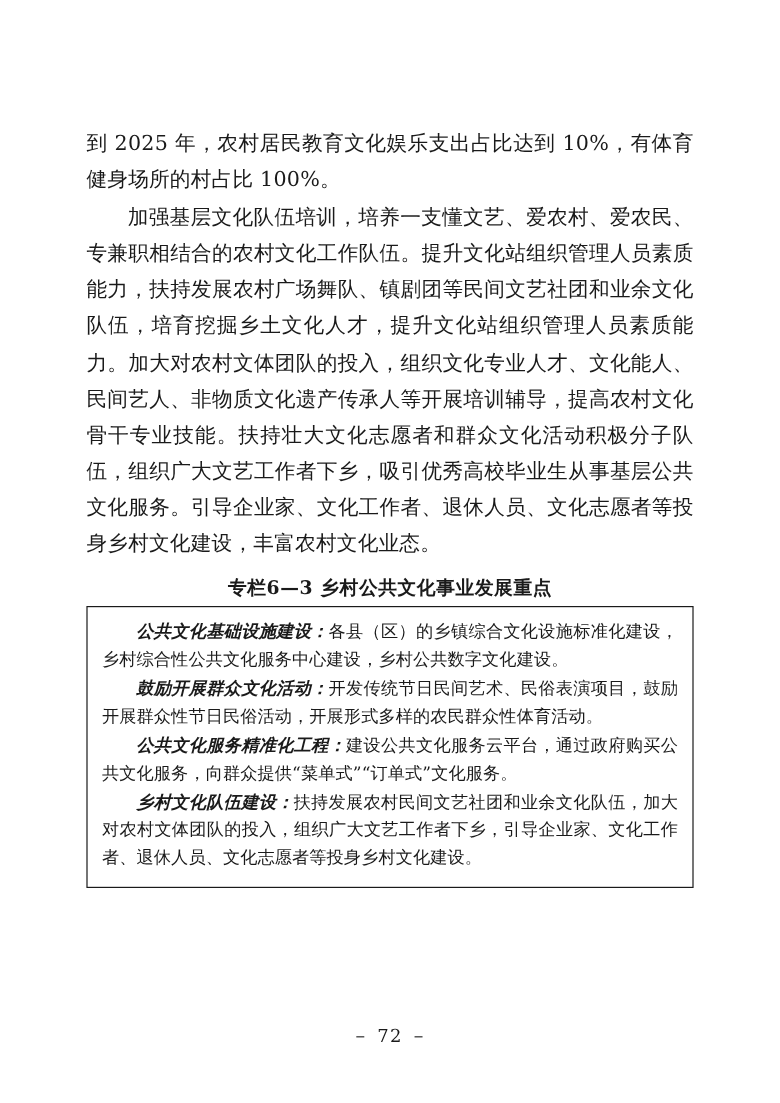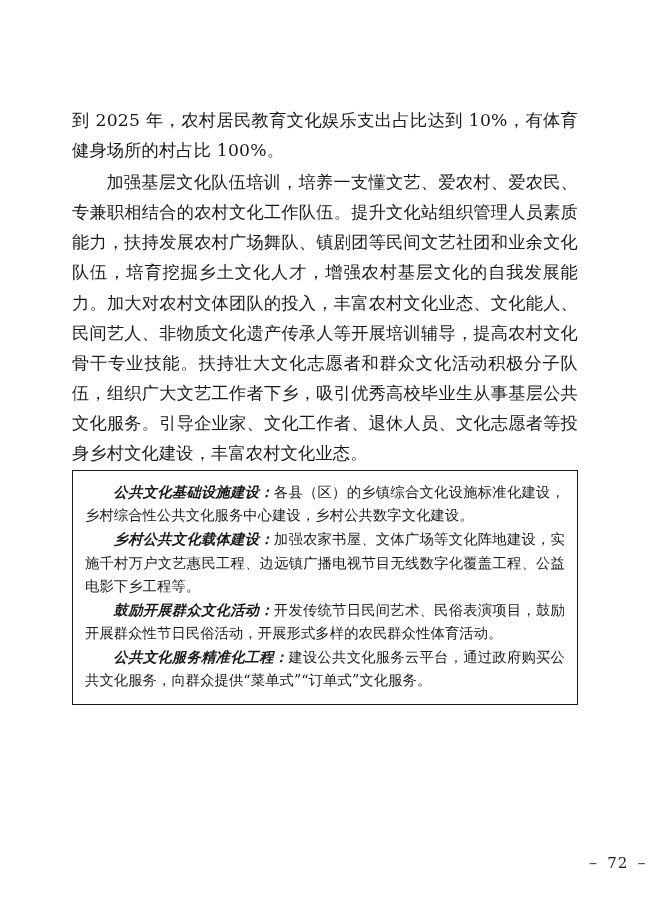--- a/index.html
+++ b/index.html
@@ -67,52 +67,53 @@
   }
   .box-item b {
     font-weight: bold;
     font-style: italic;
   }
   .footer {
     position: absolute;
     left: 0;
     bottom: 46px;
     width: 650px;
-    text-align: right;
+    text-align: center;
     font-size: 15px;
     letter-spacing: 1px;
   }
   .footer-inner {
     display: inline-block;
     padding-left: 0px;
   }
 </style>
 </head>
 <body>
 
 <div class="page">
 
   <p class="para">到 2025 年，农村居民教育文化娱乐支出占比达到 10%，有体育健身场所的村占比 100%。</p>
 
 
-  <p class="para para-indent">加强基层文化队伍培训，培养一支懂文艺、爱农村、爱农民、专兼职相结合的农村文化工作队伍。提升文化站组织管理人员素质能力，扶持发展农村广场舞队、镇剧团等民间文艺社团和业余文化队伍，培育挖掘乡土文化人才，增强农村基层文化的自我发展能力。加大对农村文体团队的投入，丰富农村文化业态、文化能人、民间艺人、非物质文化遗产传承人等开展培训辅导，提高农村文化骨干专业技能。扶持壮大文化志愿者和群众文化活动积极分子队伍，组织广大文艺工作者下乡，吸引优秀高校毕业生从事基层公共文化服务。引导企业家、文化工作者、退休人员、文化志愿者等投身乡村文化建设，丰富农村文化业态。</p>
+  <p class="para para-indent">加强基层文化队伍培训，培养一支懂文艺、爱农村、爱农民、专兼职相结合的农村文化工作队伍。提升文化站组织管理人员素质能力，扶持发展农村广场舞队、镇剧团等民间文艺社团和业余文化队伍，培育挖掘乡土文化人才，提升文化站组织管理人员素质能力。加大对农村文体团队的投入，组织文化专业人才、文化能人、民间艺人、非物质文化遗产传承人等开展培训辅导，提高农村文化骨干专业技能。扶持壮大文化志愿者和群众文化活动积极分子队伍，组织广大文艺工作者下乡，吸引优秀高校毕业生从事基层公共文化服务。引导企业家、文化工作者、退休人员、文化志愿者等投身乡村文化建设，丰富农村文化业态。</p>
 
+  <div class="box-title">专栏6—3   乡村公共文化事业发展重点</div>
 
   <div class="box">
     <p class="box-item">
       <b>公共文化基础设施建设：</b><span>各县（区）的乡镇综合文化设施标准化建设，乡村综合性公共文化服务中心建设，乡村公共数字文化建设。</span>
     </p>
     <p class="box-item">
-      <b>乡村公共文化载体建设：</b><span>加强农家书屋、文体广场等文化阵地建设，实施千村万户文艺惠民工程、边远镇广播电视节目无线数字化覆盖工程、公益电影下乡工程等。</span>
-    </p>
-    <p class="box-item">
       <b>鼓励开展群众文化活动：</b><span>开发传统节日民间艺术、民俗表演项目，鼓励开展群众性节日民俗活动，开展形式多样的农民群众性体育活动。</span>
     </p>
     <p class="box-item">
       <b>公共文化服务精准化工程：</b><span>建设公共文化服务云平台，通过政府购买公共文化服务，向群众提供“菜单式”“订单式”文化服务。</span>
+    </p>
+    <p class="box-item">
+      <b>乡村文化队伍建设：</b><span>扶持发展农村民间文艺社团和业余文化队伍，加大对农村文体团队的投入，组织广大文艺工作者下乡，引导企业家、文化工作者、退休人员、文化志愿者等投身乡村文化建设。</span>
     </p>
   </div>
 
 </div>
 
 <div class="footer">
   <span class="footer-inner">－ 72 －</span>
 </div>
 
 </body></html>

